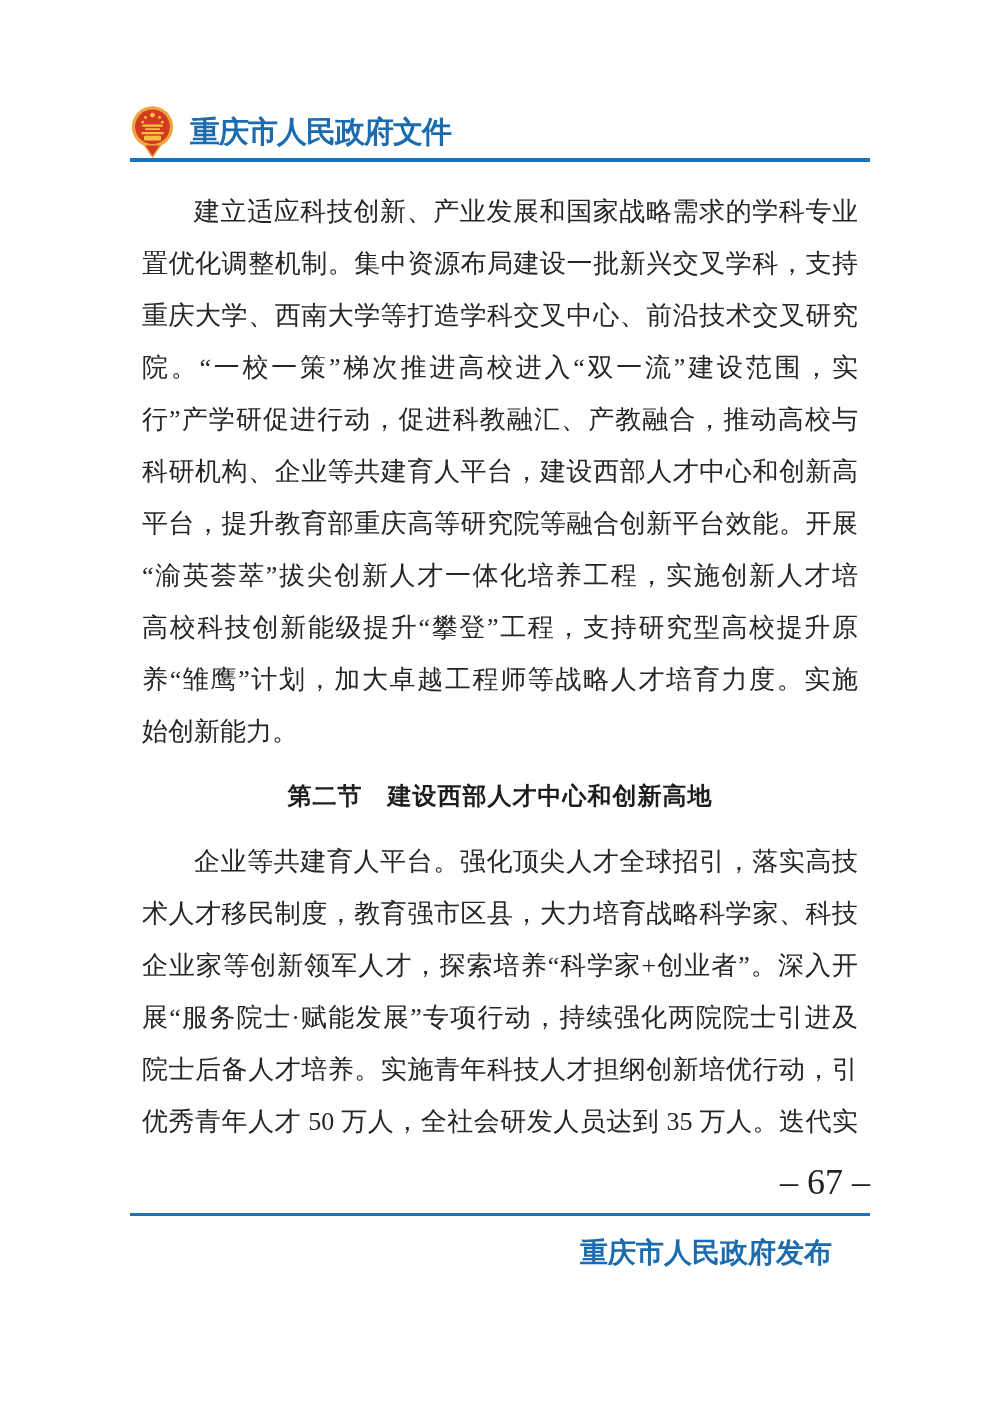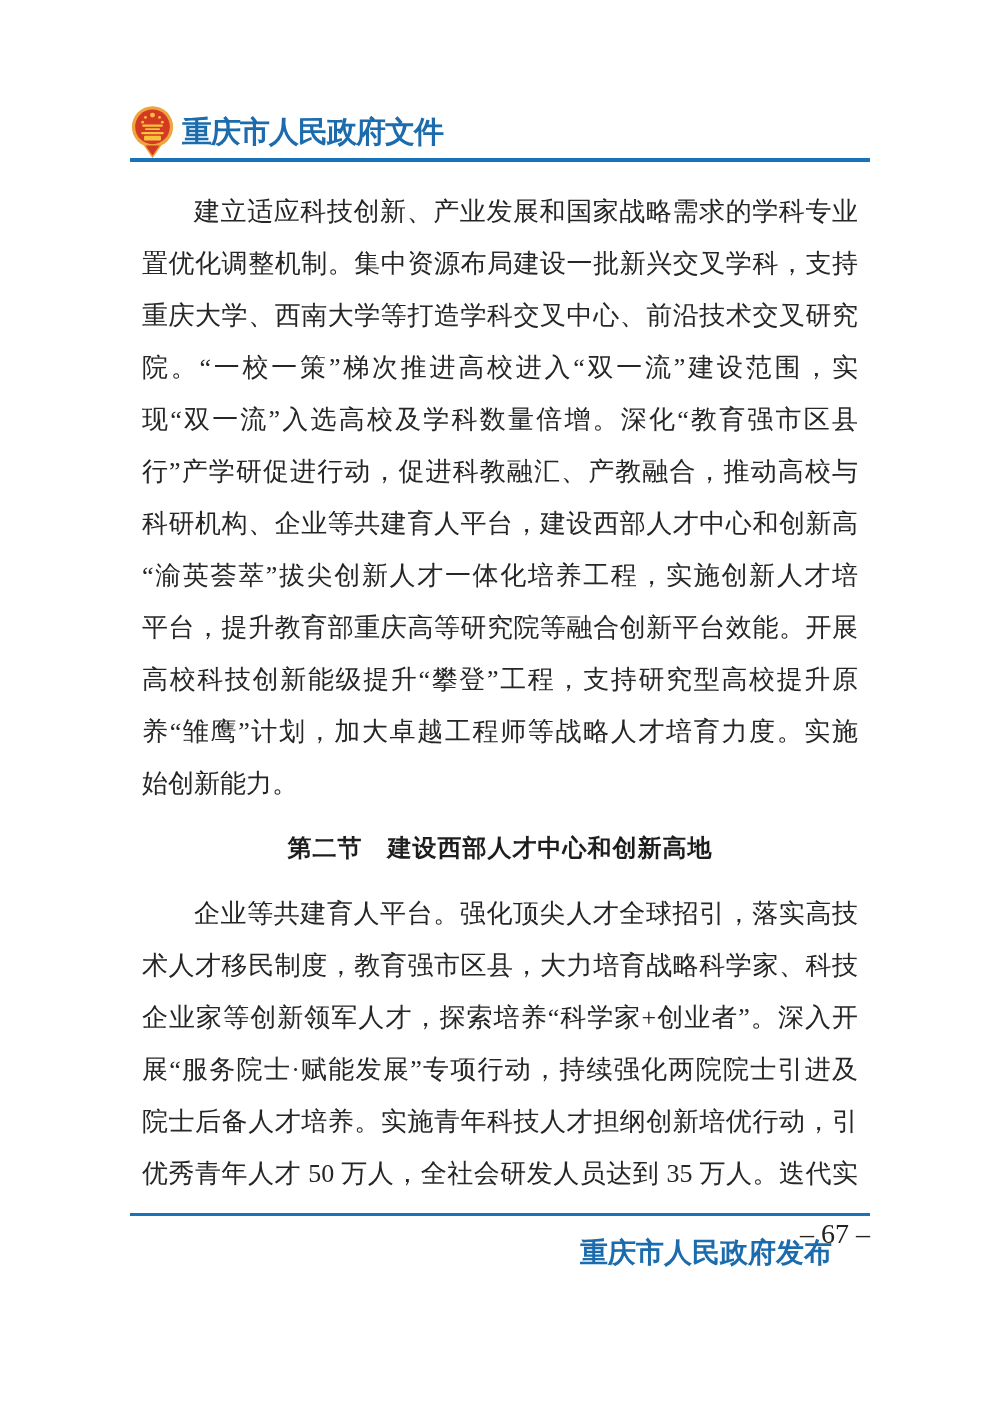--- a/index.html
+++ b/index.html
@@ -13,21 +13,21 @@
     overflow: hidden;
     font-family: "Liberation Serif", "DejaVu Serif", serif;
   }
   
   .doc-header {
     position: absolute;
     left: 130px; top: 103px;
     width: 740px;
     display: flex;
     align-items: center;
-    gap: 7px;
+    gap: 15px;
   }
   .emblem { width: 45px; height: 57px; flex: 0 0 auto; }
   .header-title {
     font-size: 30px;
     font-weight: bold;
     color: #1b6bad;
     letter-spacing: -1px;
     white-space: nowrap;
     line-height: 57px;
   }
@@ -61,21 +61,21 @@
     font-weight: bold;
     color: #1d1d1d;
     text-align: center;
     line-height: 52px;
     height: 54px;
     letter-spacing: 1px;
   }
   .pagenum-row {
     margin-top: 16px;
     text-align: right;
-    font-size: 28px;
+    font-size: 36px;
     line-height: 36px;
     color: #222222;
   }
   
   .rule-bottom {
     position: absolute;
     left: 130px; top: 1213px;
     width: 740px; height: 3px;
     background: #1a72b8;
   }
@@ -113,25 +113,24 @@
   </div>
 
   <div class="rule-top"></div>
 
   <div class="doc-body">
     <div class="paragraph">
         <div class="line para-first">建立适应科技创新、产业发展和国家战略需求的学科专业设</div>
         <div class="line">置优化调整机制。集中资源布局建设一批新兴交叉学科，支持</div>
         <div class="line">重庆大学、西南大学等打造学科交叉中心、前沿技术交叉研究</div>
         <div class="line">院。“一校一策”梯次推进高校进入“双一流”建设范围，实</div>
-        <div class="line">现“双一流”入选高校及学科数量倍增。深化“教育强市区县</div>
         <div class="line">行”产学研促进行动，促进科教融汇、产教融合，推动高校与</div>
         <div class="line">科研机构、企业等共建育人平台，建设西部人才中心和创新高地</div>
+        <div class="line">平台，提升教育部重庆高等研究院等融合创新平台效能。开展</div>
         <div class="line">“渝英荟萃”拔尖创新人才一体化培养工程，实施创新人才培</div>
-        <div class="line">平台，提升教育部重庆高等研究院等融合创新平台效能。开展</div>
         <div class="line">高校科技创新能级提升“攀登”工程，支持研究型高校提升原</div>
         <div class="line">养“雏鹰”计划，加大卓越工程师等战略人才培育力度。实施</div>
         <div class="line para-last">始创新能力。</div>
       </div>
     <div class="section-heading">第二节　建设西部人才中心和创新高地</div>
     <div class="paragraph">
         <div class="line para-first">企业等共建育人平台。强化顶尖人才全球招引，落实高技</div>
         <div class="line">术人才移民制度，教育强市区县，大力培育战略科学家、科技型</div>
         <div class="line">企业家等创新领军人才，探索培养“科学家+创业者”。深入开</div>
         <div class="line">展“服务院士·赋能发展”专项行动，持续强化两院院士引进及</div>

